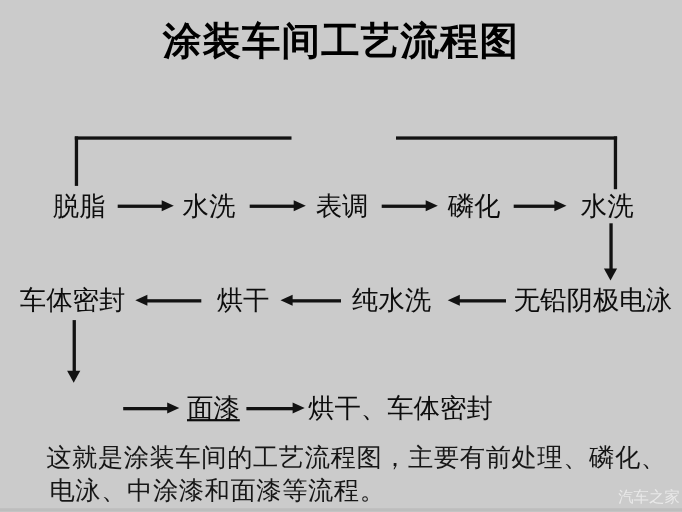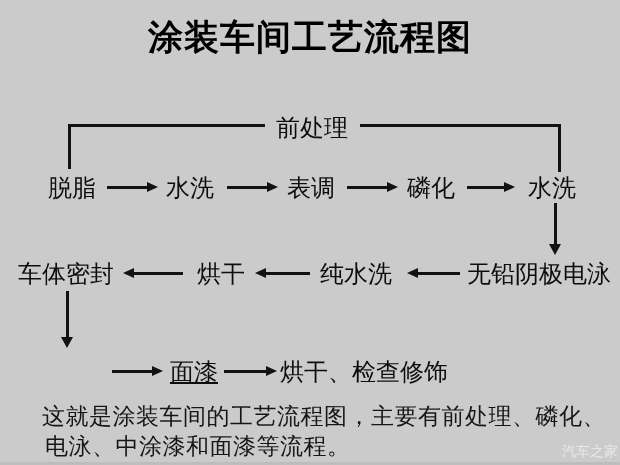--- a/index.html
+++ b/index.html
@@ -90,21 +90,20 @@
     background: #bdbdbd;
   }
 </style>
 </head>
 <body>
 
 <div class="stage">
 
   <div class="page-title">涂装车间工艺流程图</div>
 
-  <div class="pretreat-label">前处理</div>
   <div class="hline" style="left:68px; top:124px; width:197px; height:3px;"></div>
   <div class="hline" style="left:360px; top:124px; width:201px; height:3px;"></div>
   <div class="vline" style="left:68px; top:124px; width:3px; height:45px;"></div>
   <div class="vline" style="left:558px; top:124px; width:3px; height:48px;"></div>
 
   <div class="node" style="left:48px; top:175px;">脱脂</div>
   <div class="arrow-right" style="left:107px; top:182px; width:51px;"></div>
   <div class="node" style="left:166px; top:175px;">水洗</div>
   <div class="arrow-right" style="left:227px; top:182px; width:51px;"></div>
   <div class="node" style="left:287px; top:175px;">表调</div>
@@ -121,21 +120,21 @@
   <div class="arrow-left" style="left:255px; top:268px; width:55px;"></div>
   <div class="node" style="left:320px; top:261px;">纯水洗</div>
   <div class="arrow-left" style="left:407px; top:268px; width:53px;"></div>
   <div class="node" style="left:467px; top:261px;">无铅阴极电泳</div>
 
   <div class="arrow-down" style="left:61px; top:291px; height:57px;"></div>
 
   <div class="arrow-right" style="left:112px; top:366px; width:51px;"></div>
   <div class="node" style="left:170px; top:359px;text-decoration:underline;">面漆</div>
   <div class="arrow-right" style="left:224px; top:366px; width:53px;"></div>
-  <div class="node" style="left:280px; top:359px;">烘干、检查修饰</div>
+  <div class="node" style="left:280px; top:359px;">烘干、车体密封</div>
 
   <div class="caption-line" style="left:42px; top:401px;">这就是涂装车间的工艺流程图，主要有前处理、磷化、</div>
   <div class="caption-line" style="left:45px; top:431px;">电泳、中涂漆和面漆等流程。</div>
 
   <div class="watermark">汽车之家</div>
 
   <div class="bottom-strip"></div>
 </div>
 
 </body></html>

